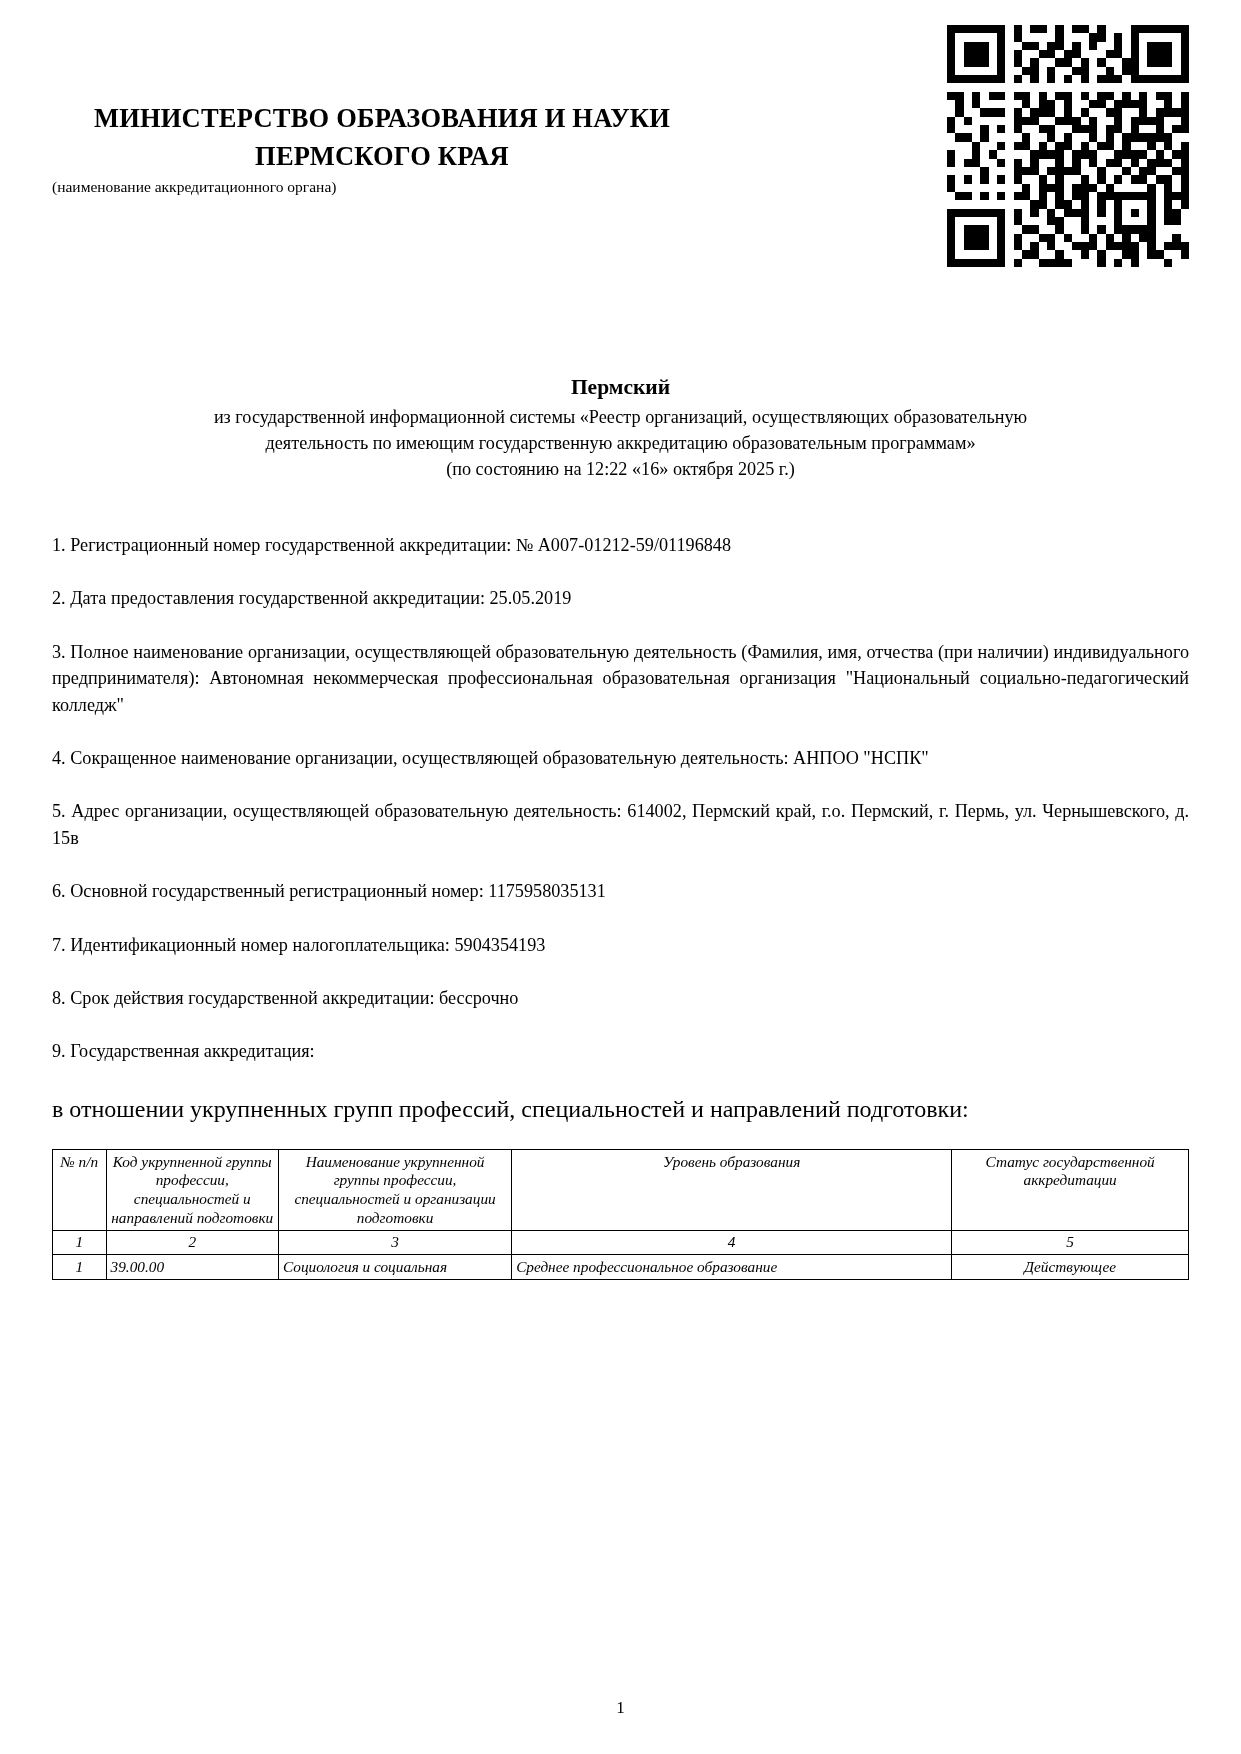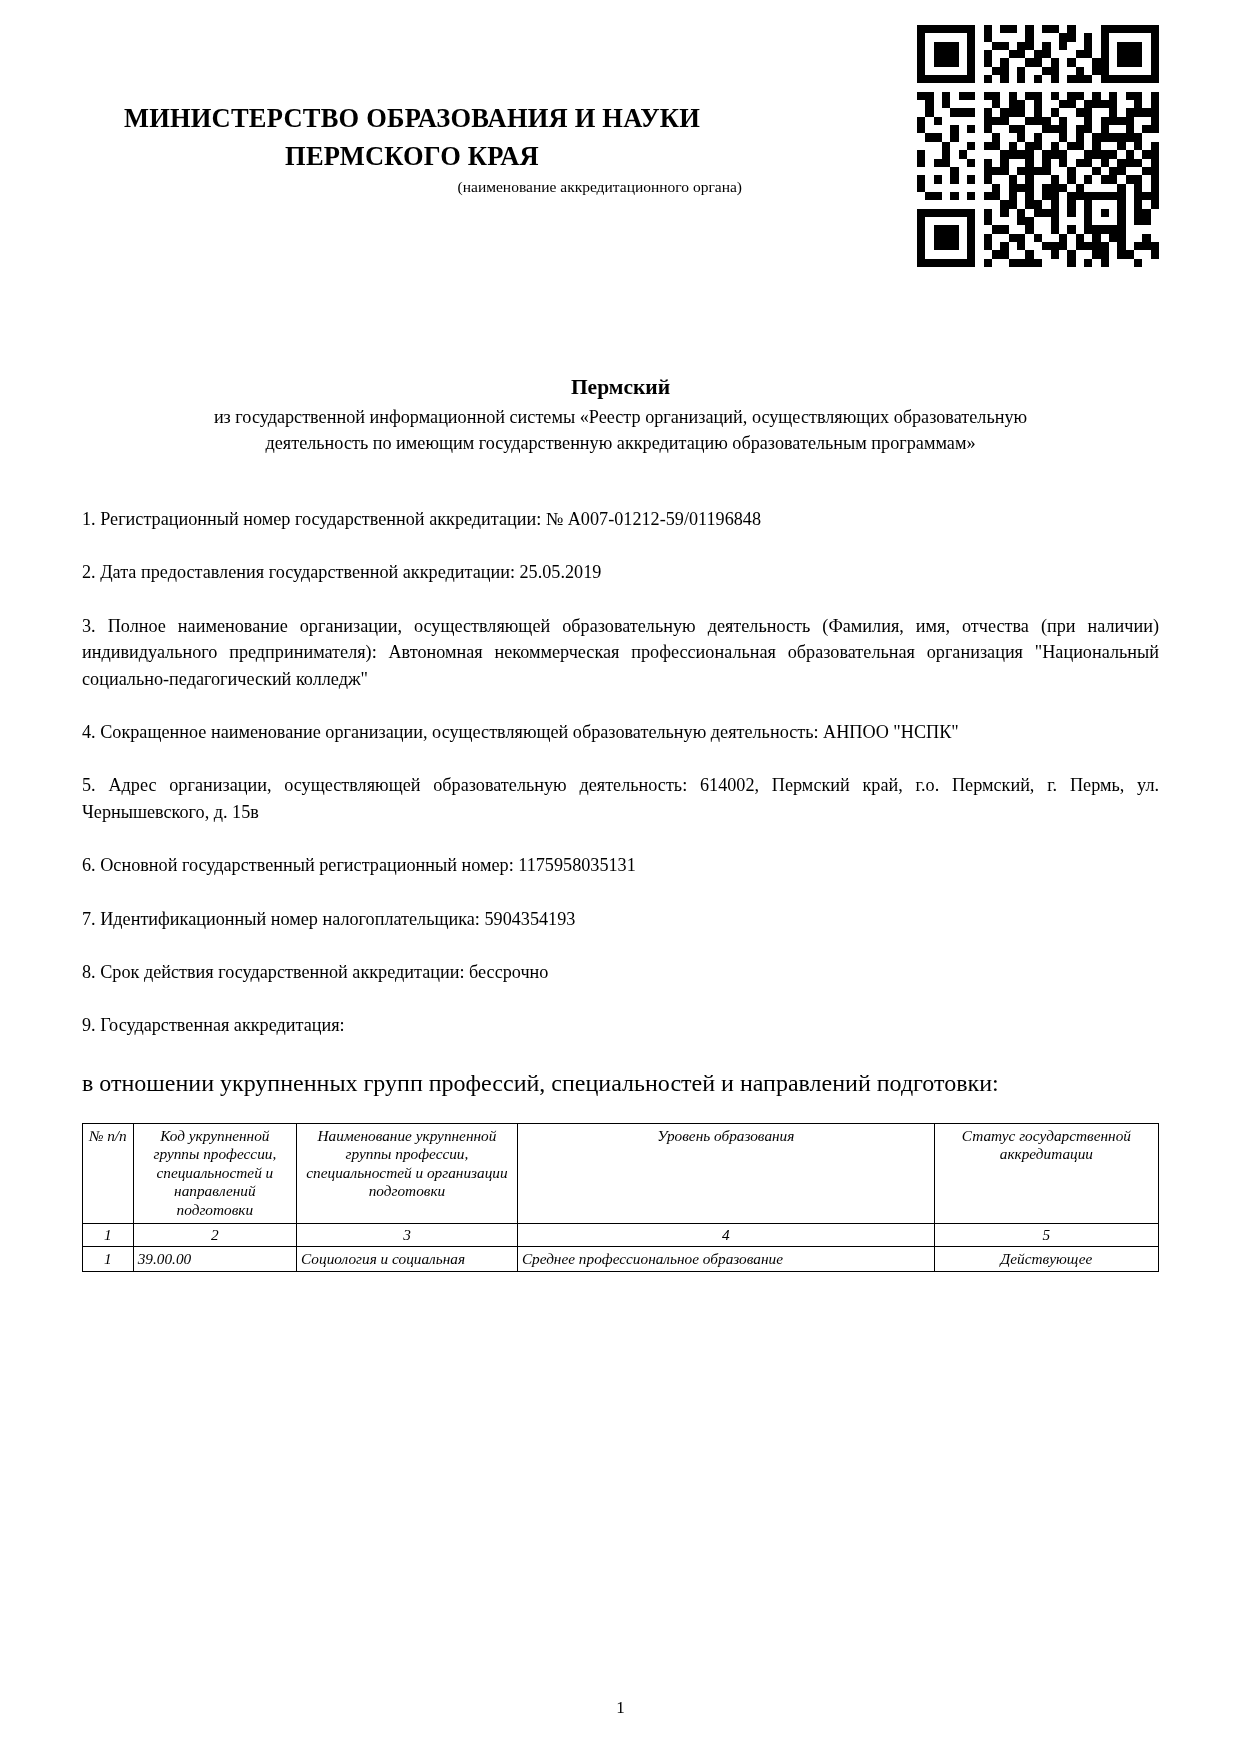--- a/index.html
+++ b/index.html
@@ -13,21 +13,21 @@
     font-family: "Liberation Serif", "DejaVu Serif", serif;
     color: #000000;
     position: relative;
     overflow: hidden;
   }
   .page {
     position: relative;
     width: 1241px;
     height: 1754px;
     box-sizing: border-box;
-    padding: 0 82px;
+    padding: 0 52px;
   }
 
   
   .header-area {
     position: relative;
     height: 300px;
   }
   .org-title {
     position: absolute;
     top: 100px;
@@ -37,21 +37,21 @@
     font-weight: bold;
     font-size: 26.5px;
     line-height: 1.42;
     letter-spacing: 0.2px;
   }
   .org-subtitle {
     position: absolute;
     top: 178px;
     left: 0;
     width: 660px;
-    text-align: right;
+    text-align: left;
     font-size: 15.5px;
   }
   .qr {
     position: absolute;
     top: 25px;
     right: 0;
     width: 242px;
     height: 242px;
   }
   .qr svg { display:block; }
@@ -371,20 +371,21 @@
             <rect x="26" y="28" width="1" height="1"></rect>
         </g>
       </svg>
     </div>
   </div>
 
   <div class="doc-title">Пермский</div>
   <div class="doc-sub">
     <div>из государственной информационной системы «Реестр организаций, осуществляющих образовательную</div>
     <div>деятельность по имеющим государственную аккредитацию образовательным программам»</div>
+    <div>(по состоянию на 12:22 «16» октября 2025 г.)</div>
   </div>
 
   <div class="items">
     <div class="item">1. Регистрационный номер государственной аккредитации: № А007-01212-59/01196848</div>
     <div class="item">2. Дата предоставления государственной аккредитации: 25.05.2019</div>
     <div class="item">3. Полное наименование организации, осуществляющей образовательную деятельность (Фамилия, имя, отчества (при наличии) индивидуального предпринимателя): Автономная некоммерческая профессиональная образовательная организация "Национальный социально-педагогический колледж"</div>
     <div class="item">4. Сокращенное наименование организации, осуществляющей образовательную деятельность: АНПОО "НСПК"</div>
     <div class="item">5. Адрес организации, осуществляющей образовательную деятельность: 614002, Пермский край, г.о. Пермский, г. Пермь, ул. Чернышевского, д. 15в</div>
     <div class="item">6. Основной государственный регистрационный номер: 1175958035131</div>
     <div class="item">7. Идентификационный номер налогоплательщика: 5904354193</div>

